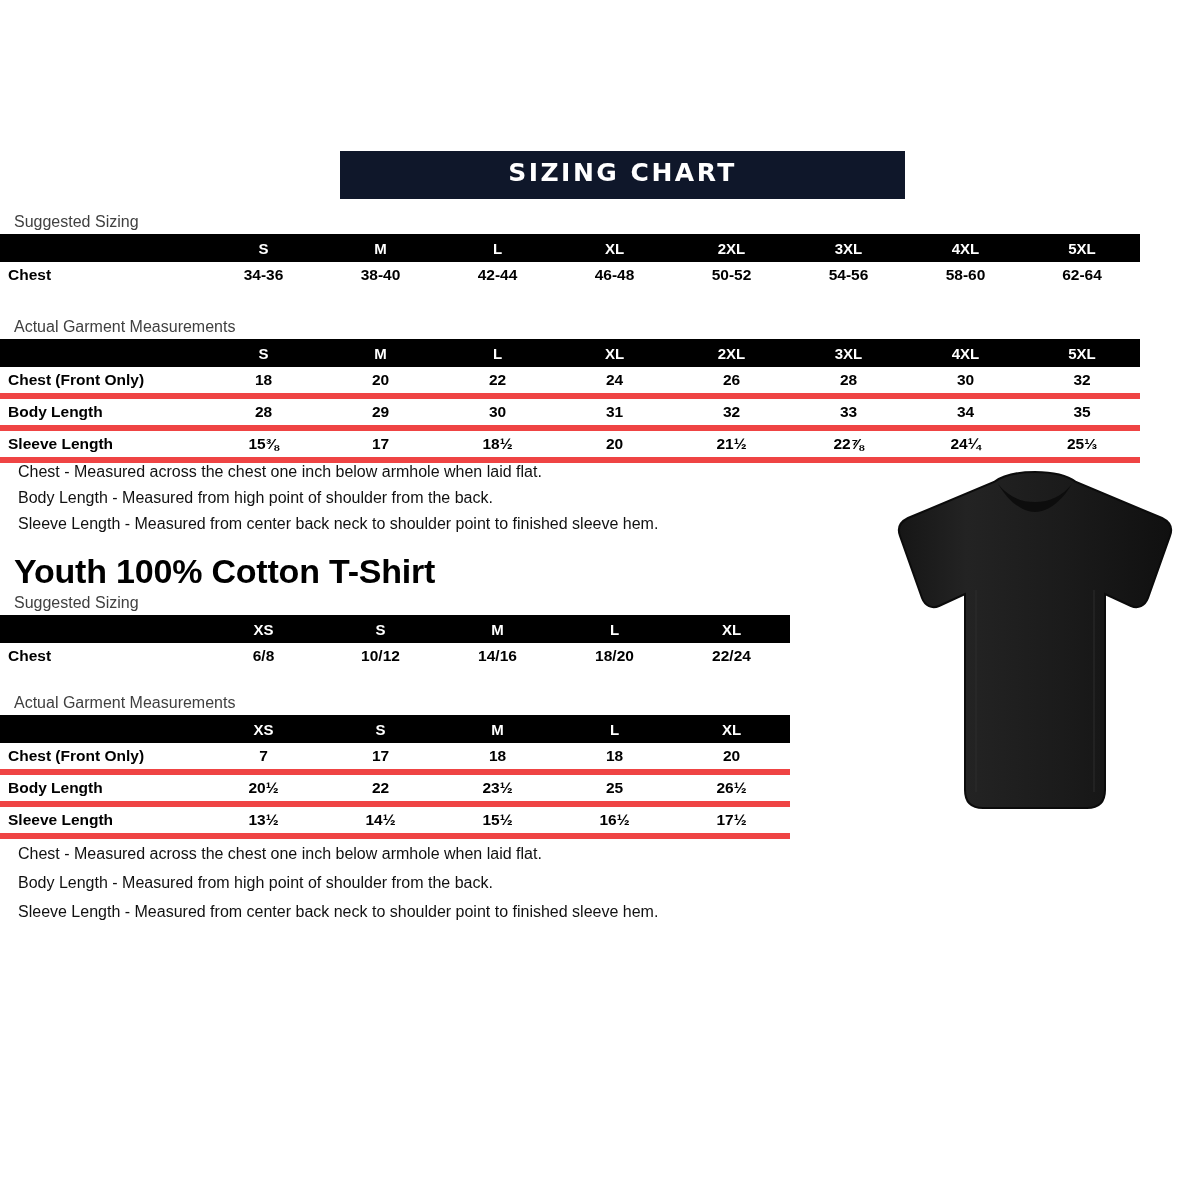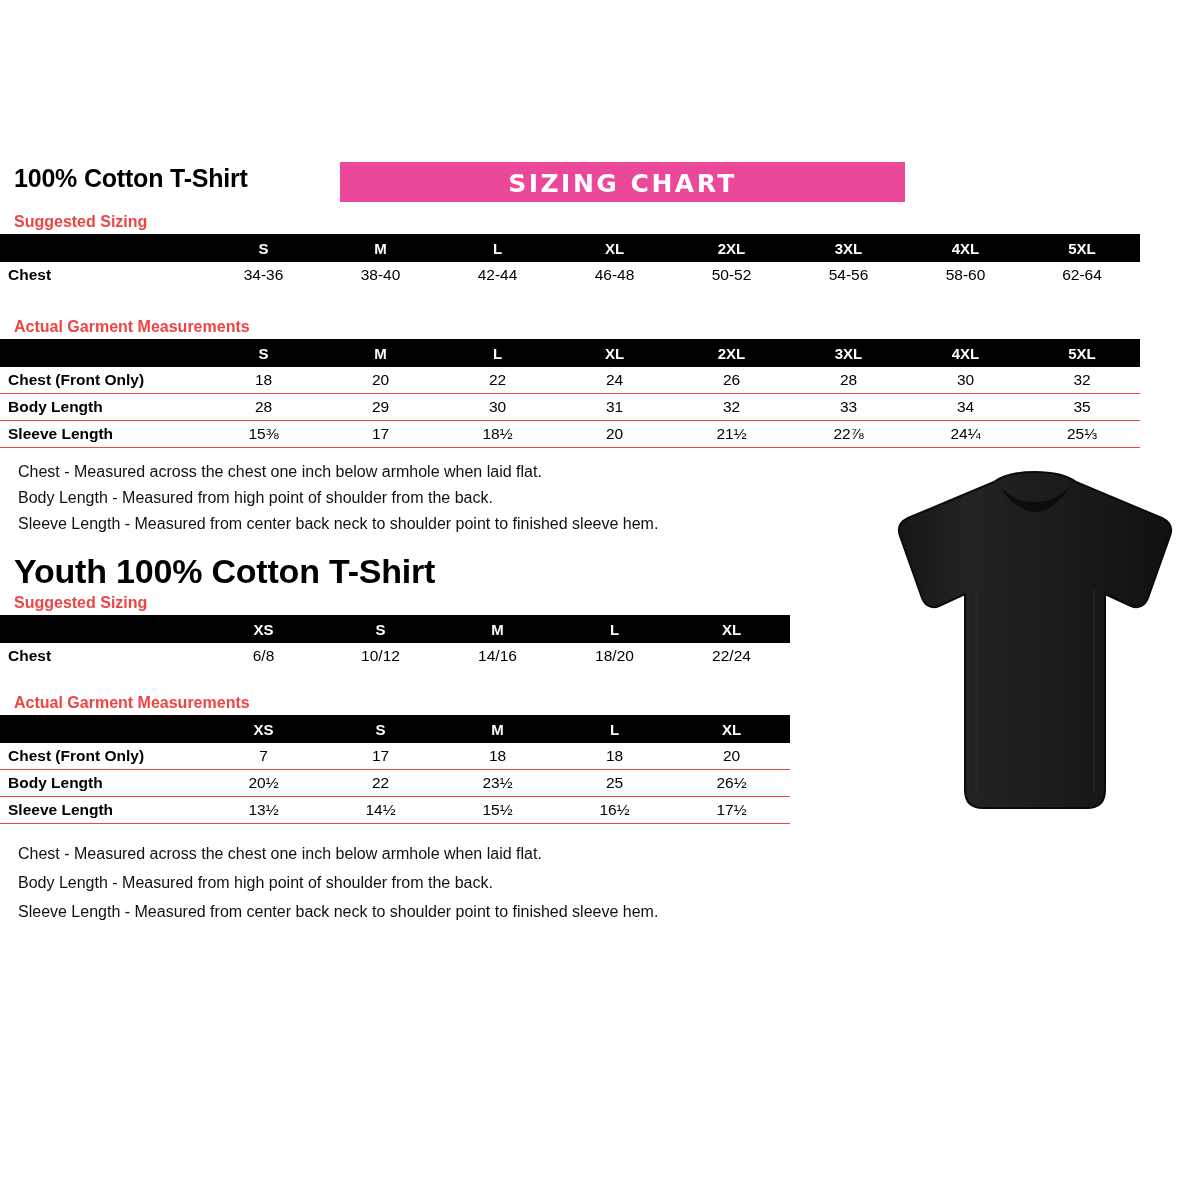--- a/index.html
+++ b/index.html
@@ -29,42 +29,42 @@
     left: 14px;
     top: 164px;
     font-size: 25px;
     font-weight: 700;
     letter-spacing: -0.2px;
     white-space: nowrap;
   }
   .sizing-banner {
     position: absolute;
     left: 340px;
-    top: 162px;
+    top: 151px;
     width: 565px;
-    height: 40px;
-    background: #ec4899;
+    height: 48px;
+    background: #0f172a;
   }
   .sizing-banner span {
     position: absolute;
     left: 0; right: 0;
     top: 7px;
     text-align: center;
     color: #ffffff;
     font-size: 25px;
     font-weight: 700;
     letter-spacing: 2.5px;
     font-family: "DejaVu Sans", sans-serif;
   }
 
   .section-label {
     position: absolute;
     font-size: 16px;
-    font-weight: 700;
-    color: #ef4444;
+    font-weight: 400;
+    color: #404040;
     white-space: nowrap;
   }
 
   
   table.sz {
     position: absolute;
     border-collapse: collapse;
     table-layout: fixed;
   }
   table.sz th, table.sz td {
@@ -90,27 +90,27 @@
     padding-left: 8px;
   }
   table.sz tbody td.rowlabel {
     text-align: left;
     padding-left: 8px;
     font-weight: 700;
     font-size: 15.5px;
     margin-top: 8px;
   }
   table.sz tbody tr.ruled td {
-    border-bottom: 1px solid #ef4444;
+    border-bottom: 6px solid #ef4444;
   }
   table.sz tbody tr.plain td {
     border-bottom: none;
   }
   table.sz tbody td {
-    font-weight: 400;
+    font-weight: 700;
   }
 
   
   .note {
     position: absolute;
     font-size: 16px;
     color: #111;
     white-space: nowrap;
   }
 
@@ -131,21 +131,20 @@
     top: 470px;
     width: 290px;
     height: 345px;
   }
 </style>
 </head>
 <body>
 
 <div class="page">
 
-  <div class="adult-title">100% Cotton T-Shirt</div>
 
   <div class="sizing-banner">
     <span>SIZING CHART</span>
   </div>
 
   <div class="section-label" style="left:14px; top:213px;">Suggested Sizing</div>
 
   <table class="sz" id="adult-suggested" style="left:0px; top:234px; width:1140px;">
     <colgroup>
       <col style="width:205px">

